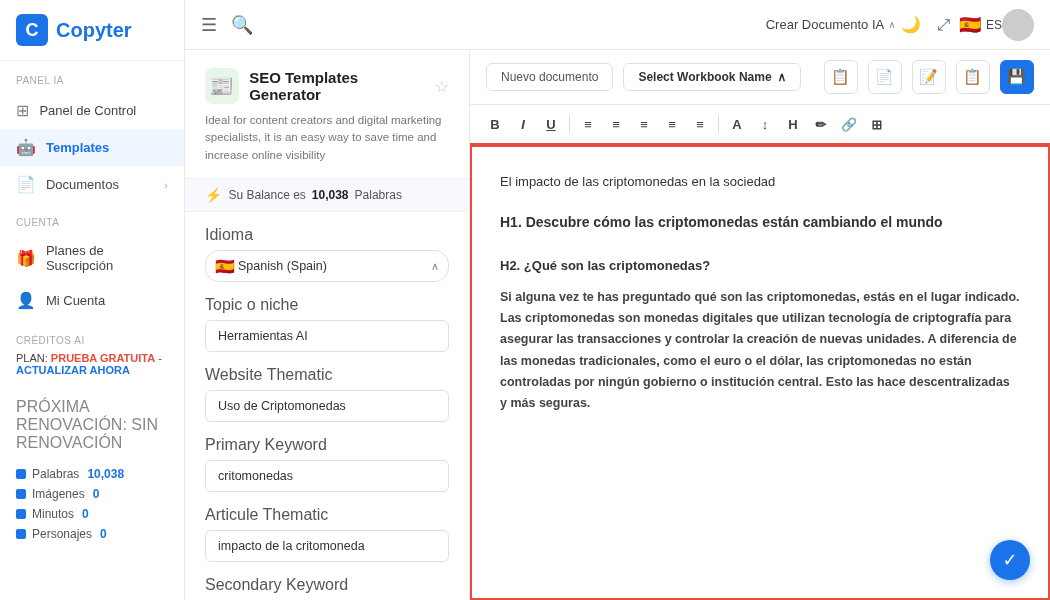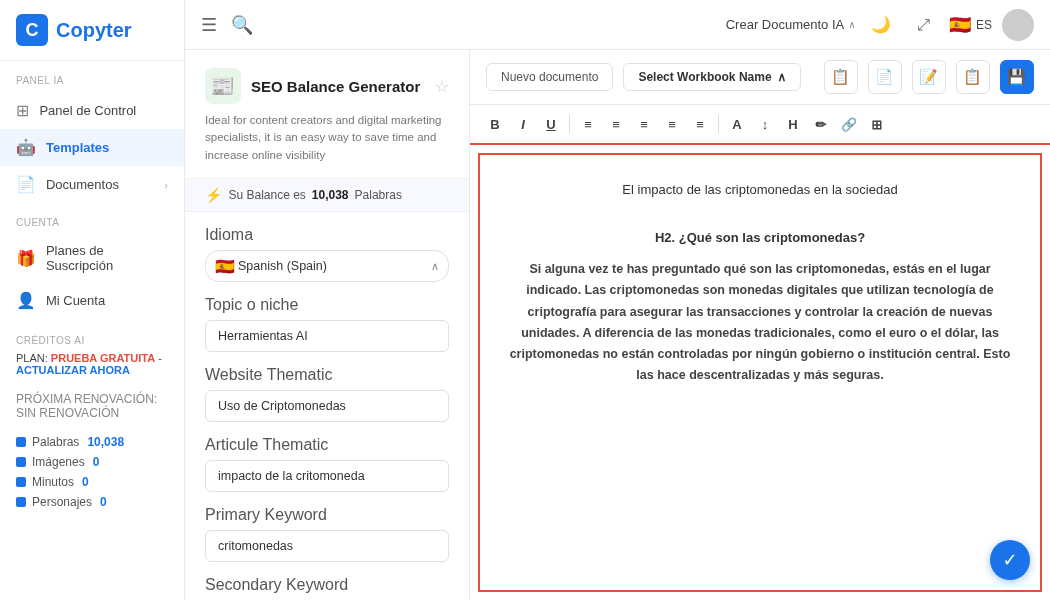--- a/index.html
+++ b/index.html
@@ -58,21 +58,21 @@
     .plan-box {
       padding: 12px 16px;
       margin-top: 4px;
     }
     .plan-text {
       font-size: 11px; color: #444;
     }
     .plan-text .prueba { font-weight: 700; color: #e74c3c; }
     .plan-text .actualizar { font-weight: 700; color: #1a73e8; cursor: pointer; }
     .renovacion-text {
-      font-size: 12px; color: #888; margin-top: 16px;
+      font-size: 16px; color: #888; margin-top: 22px;
     }
     .credit-row {
       display: flex; align-items: center; gap: 6px;
       padding: 3px 16px;
       font-size: 12px; color: #555;
     }
     .credit-row .dot { width: 10px; height: 10px; background: #1a73e8; border-radius: 2px; flex-shrink: 0; }
     .credit-row .val { color: #1a73e8; font-weight: 600; margin-left: 2px; }
 
     
@@ -89,21 +89,21 @@
       background: #fff;
       border-bottom: 1px solid #e8e8e8;
       display: flex;
       align-items: center;
       padding: 0 16px;
       gap: 12px;
     }
     .topbar-left { display: flex; align-items: center; gap: 14px; }
     .menu-icon, .search-icon { color: #666; font-size: 18px; cursor: pointer; }
     .topbar-spacer { flex: 1; }
-    .topbar-right { display: flex; align-items: center; gap: 10px; }
+    .topbar-right { display: flex; align-items: center; }
     .crear-btn {
       font-size: 13px; color: #444; cursor: pointer;
       display: flex; align-items: center; gap: 4px;
     }
     .crear-btn .chevron { font-size: 10px; color: #888; }
     .icon-btn { width: 32px; height: 32px; border-radius: 50%; display: flex; align-items: center; justify-content: center; cursor: pointer; color: #666; font-size: 16px; }
     .flag-badge {
       display: flex; align-items: center; gap: 4px;
       font-size: 12px; color: #444;
     }
@@ -246,22 +246,21 @@
     .toolbar-sep { width: 1px; height: 18px; background: #ddd; margin: 0 3px; }
 
     .editor-content {
       flex: 1;
       padding: 24px 28px;
       overflow-y: auto;
       font-size: 13px;
       color: #333;
       line-height: 1.7;
       border: 2px solid #e74c3c;
-      margin: 8px;
-      text-align: center;
+      margin: 0;
     }
     .editor-content .h1 { font-size: 14px; font-weight: 700; margin: 6px 0; }
     .editor-content .h2 { font-size: 13px; font-weight: 700; margin: 6px 0; }
     .editor-content p { margin: 10px 0; font-size: 12.5px; color: #444; font-weight: bold; }
 
     .fab-btn {
       position: absolute;
       bottom: 20px;
       right: 20px;
       width: 40px; height: 40px;
@@ -370,21 +369,21 @@
       <div class="avatar"></div>
     </div>
   </div>
 
   <div id="content">
 
     <div id="form-panel">
       <div class="form-header">
         <div class="form-title-row">
           <div class="form-icon">📰</div>
-          <span class="form-title">SEO Balance Generator</span>
+          <span class="form-title">SEO Templates Generator</span>
           <span class="star-icon">☆</span>
         </div>
         <div class="form-desc">Ideal for content creators and digital marketing specialists, it is an easy way to save time and increase online visibility</div>
       </div>
 
       <div class="balance-row">
         <span class="balance-icon">⚡</span>
         <span>Su Balance es</span>
         <span class="balance-val">10,038</span>
         <span>Palabras</span>
@@ -407,27 +406,27 @@
         <div class="form-label">Topic o niche</div>
         <input class="form-input" type="text" value="Herramientas AI" style="">
       </div>
 
       <div class="form-section">
         <div class="form-label">Website Thematic</div>
         <input class="form-input" type="text" value="Uso de Criptomonedas" style="">
       </div>
 
       <div class="form-section">
+        <div class="form-label">Primary Keyword</div>
+        <input class="form-input" type="text" value="critomonedas" style="">
+      </div>
+
+      <div class="form-section">
         <div class="form-label">Articule Thematic</div>
         <input class="form-input" type="text" value="impacto de la critomoneda" style="">
-      </div>
-
-      <div class="form-section">
-        <div class="form-label">Primary Keyword</div>
-        <input class="form-input" type="text" value="critomonedas" style="">
       </div>
 
       <div class="form-section">
         <div class="form-label">Secondary Keyword</div>
         <input class="form-input" type="text" placeholder="..." style="">
       </div>
     </div>
 
     <div id="editor-panel">
       <div class="editor-topbar">
@@ -460,20 +459,21 @@
           <span class="toolbar-btn">↕</span>
           <span class="toolbar-btn">H</span>
           <span class="toolbar-btn">✏</span>
           <span class="toolbar-btn">🔗</span>
           <span class="toolbar-btn">⊞</span>
         </div>
 
         <div class="editor-content" contenteditable="false" style="">
           <div>El impacto de las criptomonedas en la sociedad</div>
           <div style="height:12px"></div>
+          <div class="h1">H1. Descubre cómo las criptomonedas están cambiando el mundo</div>
           <div style="height:8px"></div>
           <div class="h2">H2. ¿Qué son las criptomonedas?</div>
           <p>Si alguna vez te has preguntado qué son las criptomonedas, estás en el lugar indicado. Las criptomonedas son monedas digitales que utilizan tecnología de criptografía para asegurar las transacciones y controlar la creación de nuevas unidades. A diferencia de las monedas tradicionales, como el euro o el dólar, las criptomonedas no están controladas por ningún gobierno o institución central. Esto las hace descentralizadas y más seguras.</p>
         </div>
 
         <div class="fab-btn">
           <span>✓</span>
         </div>
       </div>
     </div>

